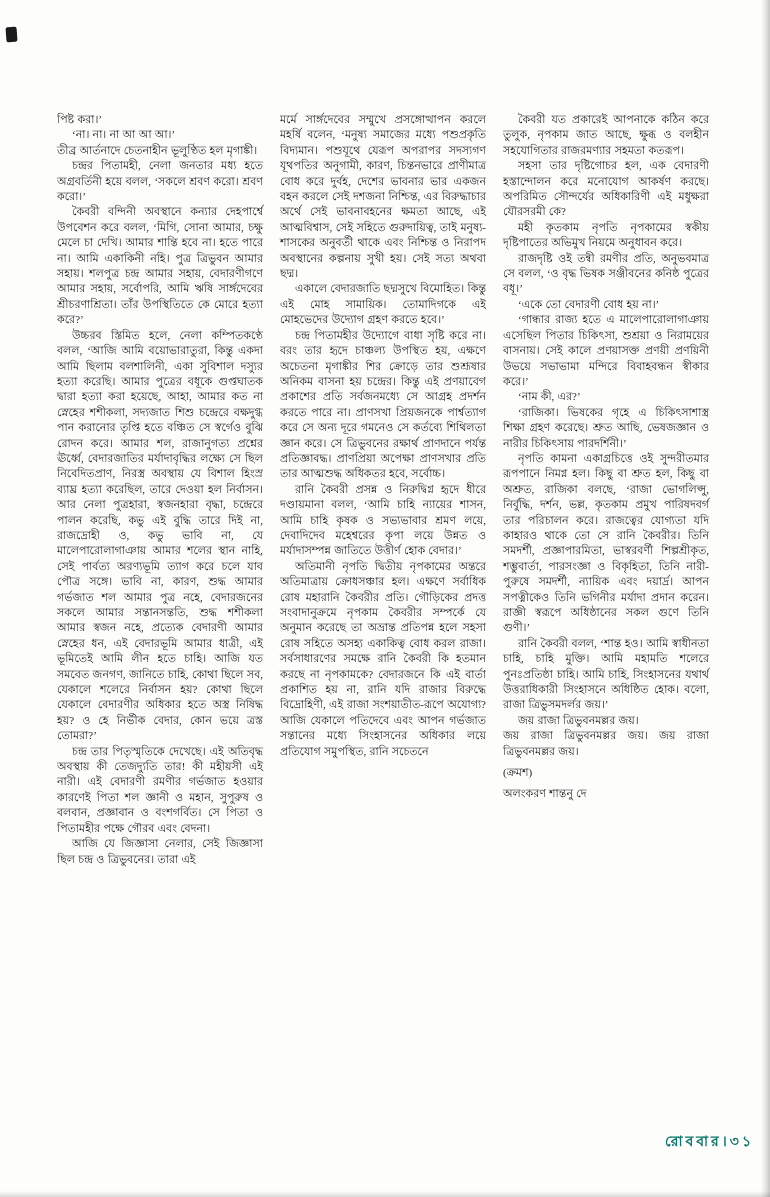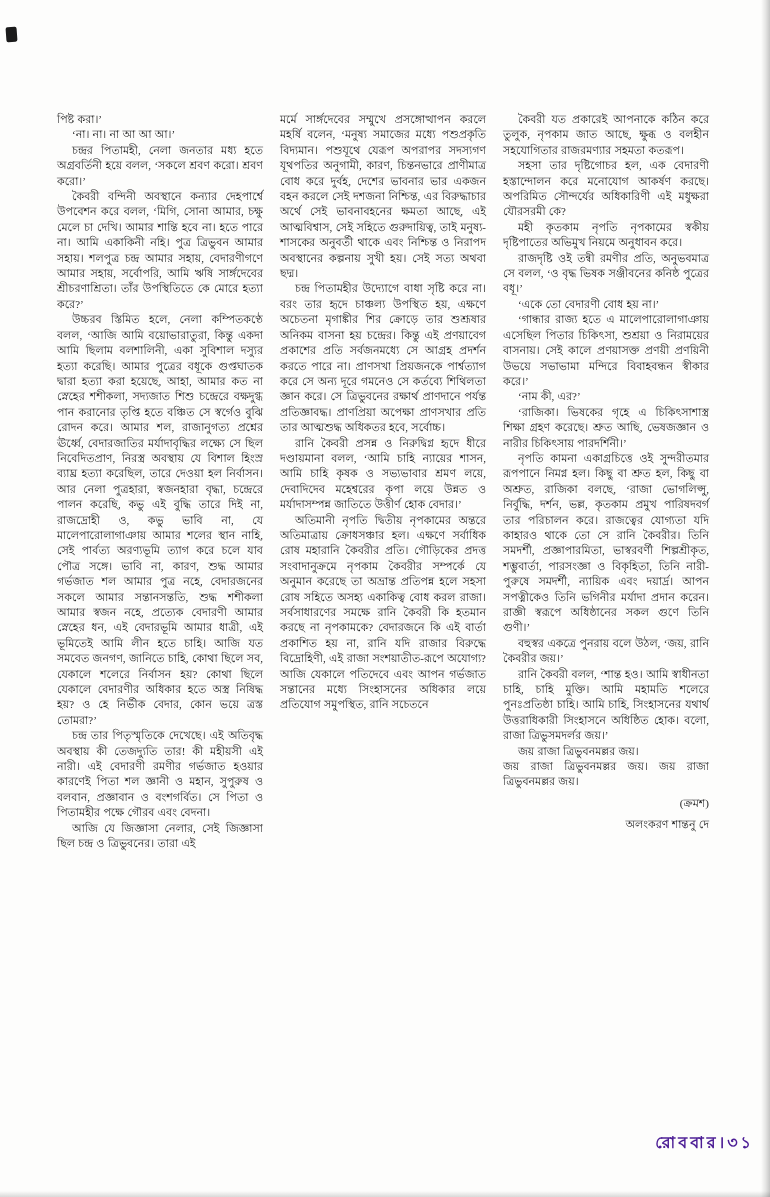--- a/index.html
+++ b/index.html
@@ -32,59 +32,60 @@
   .column{flex:1 1 0;min-width:0;}
   .para{
     margin:0;
     font-size:11px;
     line-height:15.4px;
     text-align:justify;
     text-indent:15px;
     word-spacing:0.5px;
   }
   .para.noindent{text-indent:0;}
-  .para.right{text-align:right;text-indent:0;margin-top:6px;}
+  .para.right{text-align:left;text-indent:0;margin-top:6px;}
   .page-footer{
     position:absolute;right:16px;top:1130px;
-    font-size:16px;font-weight:bold;letter-spacing:3px;
-    color:#4c1d95;
+    font-size:14px;font-weight:bold;letter-spacing:3px;
+    color:#0f766e;
   }
 </style>
 </head>
 <body>
 
 <div class="print-mark"></div>
 
 <div class="page-body">
   <div class="column">
       <p class="para noindent">পিষ্ট করা।’</p>
       <p class="para">‘না। না। না আ আ আ।’</p>
+      <p class="para noindent">তীব্র আর্তনাদে চেতনাহীন ভূলুণ্ঠিত হল মৃগাঙ্কী।</p>
       <p class="para">চন্দ্রর পিতামহী, নেলা জনতার মধ্য হতে অগ্রবর্তিনী হয়ে বলল, ‘সকলে শ্রবণ করো। শ্রবণ করো।’</p>
       <p class="para">কৈবরী বন্দিনী অবস্থানে কন্যার দেহপার্শ্বে উপবেশন করে বলল, ‘মিগি, সোনা আমার, চক্ষু মেলে চা দেখি। আমার শান্তি হবে না। হতে পারে না। আমি একাকিনী নহি। পুত্র ত্রিভুবন আমার সহায়। শলপুত্র চন্দ্র আমার সহায়, বেদারণীগণে আমার সহায়, সর্বোপরি, আমি ঋষি সার্ঙ্গদেবের শ্রীচরণাশ্রিতা। তাঁর উপস্থিতিতে কে মোরে হত্যা করে?’</p>
       <p class="para">উচ্চরব স্তিমিত হলে, নেলা কম্পিতকণ্ঠে বলল, ‘আজি আমি বয়োভারাতুরা, কিন্তু একদা আমি ছিলাম বলশালিনী, একা সুবিশাল দস্যুর হত্যা করেছি। আমার পুত্রের বধূকে গুপ্তঘাতক দ্বারা হত্যা করা হয়েছে, আহা, আমার কত না স্নেহের শশীকলা, সদ্যজাত শিশু চন্দ্রেরে বক্ষদুগ্ধ পান করানোর তৃপ্তি হতে বঞ্চিত সে স্বর্গেও বুঝি রোদন করে। আমার শল, রাজানুগত্য প্রশ্নের ঊর্ধ্বে, বেদারজাতির মর্যাদাবৃদ্ধির লক্ষ্যে সে ছিল নিবেদিতপ্রাণ, নিরস্ত্র অবস্থায় যে বিশাল হিংস্র ব্যাঘ্র হত্যা করেছিল, তারে দেওয়া হল নির্বাসন। আর নেলা পুত্রহারা, স্বজনহারা বৃদ্ধা, চন্দ্রেরে পালন করেছি, কভু এই বুদ্ধি তারে দিই না, রাজদ্রোহী ও, কভু ভাবি না, যে মালেপারোলাগাঞায় আমার শলের স্থান নাহি, সেই পার্বত্য অরণ্যভূমি ত্যাগ করে চলে যাব পৌত্র সঙ্গে। ভাবি না, কারণ, শুদ্ধ আমার গর্ভজাত শল আমার পুত্র নহে, বেদারজনের সকলে আমার সন্তানসন্ততি, শুদ্ধ শশীকলা আমার স্বজন নহে, প্রত্যেক বেদারণী আমার স্নেহের ধন, এই বেদারভূমি আমার ধাত্রী, এই ভূমিতেই আমি লীন হতে চাহি। আজি যত সমবেত জনগণ, জানিতে চাহি, কোথা ছিলে সব, যেকালে শলেরে নির্বাসন হয়? কোথা ছিলে যেকালে বেদারণীর অধিকার হতে অস্ত্র নিষিদ্ধ হয়? ও হে নির্ভীক বেদার, কোন ভয়ে ত্রস্ত তোমরা?’</p>
       <p class="para">চন্দ্র তার পিতৃস্মৃতিকে দেখেছে। এই অতিবৃদ্ধ অবস্থায় কী তেজদ্যুতি তার! কী মহীয়সী এই নারী। এই বেদারণী রমণীর গর্ভজাত হওয়ার কারণেই পিতা শল জ্ঞানী ও মহান, সুপুরুষ ও বলবান, প্রজ্ঞাবান ও বংশগর্বিত। সে পিতা ও পিতামহীর পক্ষে গৌরব এবং বেদনা।</p>
       <p class="para">আজি যে জিজ্ঞাসা নেলার, সেই জিজ্ঞাসা ছিল চন্দ্র ও ত্রিভুবনের। তারা এই</p>
     </div>
   <div class="column">
       <p class="para noindent">মর্মে সার্ঙ্গদেবের সম্মুখে প্রসঙ্গোত্থাপন করলে মহর্ষি বলেন, ‘মনুষ্য সমাজের মধ্যে পশুপ্রকৃতি বিদ্যমান। পশুযূথে যেরূপ অপরাপর সদস্যগণ যূথপতির অনুগামী, কারণ, চিন্তনভারে প্রাণীমাত্র বোধ করে দুর্বহ, দেশের ভাবনার ভার একজন বহন করলে সেই দশজনা নিশ্চিন্ত, এর বিরুদ্ধাচার অর্থে সেই ভাবনাবহনের ক্ষমতা আছে, এই আত্মবিশ্বাস, সেই সহিতে গুরুদায়িত্ব, তাই মনুষ্য-শাসকের অনুবর্তী থাকে এবং নিশ্চিন্ত ও নিরাপদ অবস্থানের কল্পনায় সুখী হয়। সেই সত্য অথবা ছদ্ম।</p>
+      <p class="para">একালে বেদারজাতি ছদ্মসুখে বিমোহিত। কিন্তু এই মোহ সামায়িক। তোমাদিগকে এই মোহভেদের উদ্যোগ গ্রহণ করতে হবে।’</p>
       <p class="para">চন্দ্র পিতামহীর উদ্যোগে বাধা সৃষ্টি করে না। বরং তার হৃদে চাঞ্চল্য উপস্থিত হয়, এক্ষণে অচেতনা মৃগাঙ্কীর শির ক্রোড়ে তার শুশ্রূষার অনিকম বাসনা হয় চন্দ্রের। কিন্তু এই প্রণয়াবেগ প্রকাশের প্রতি সর্বজনমধ্যে সে আগ্রহ প্রদর্শন করতে পারে না। প্রাণসখা প্রিয়জনকে পার্শ্বত্যাগ করে সে অন্য দূরে গমনেও সে কর্তব্যে শিথিলতা জ্ঞান করে। সে ত্রিভুবনের রক্ষার্থ প্রাণদানে পর্যন্ত প্রতিজ্ঞাবদ্ধ। প্রাণপ্রিয়া অপেক্ষা প্রাণসখার প্রতি তার আত্মশুদ্ধ অধিকতর হবে, সর্বোচ্চ।</p>
       <p class="para">রানি কৈবরী প্রসন্ন ও নিরুদ্বিগ্ন হৃদে ধীরে দণ্ডায়মানা বলল, ‘আমি চাহি ন্যায়ের শাসন, আমি চাহি কৃষক ও সভ্যভাবার শ্রমণ লয়ে, দেবাদিদেব মহেশ্বরের কৃপা লয়ে উন্নত ও মর্যাদাসম্পন্ন জাতিতে উত্তীর্ণ হোক বেদার।’</p>
       <p class="para">অতিমানী নৃপতি দ্বিতীয় নৃপকামের অন্তরে অতিমাত্রায় ক্রোধসঞ্চার হল। এক্ষণে সর্বাধিক রোষ মহারানি কৈবরীর প্রতি। গৌড়িকের প্রদত্ত সংবাদানুক্রমে নৃপকাম কৈবরীর সম্পর্কে যে অনুমান করেছে তা অভ্রান্ত প্রতিপন্ন হলে সহসা রোষ সহিতে অসহ্য একাকিত্ব বোধ করল রাজা। সর্বসাধারণের সমক্ষে রানি কৈবরী কি হতমান করছে না নৃপকামকে? বেদারজনে কি এই বার্তা প্রকাশিত হয় না, রানি যদি রাজার বিরুদ্ধে বিদ্রোহিণী, এই রাজা সংশয়াতীত-রূপে অযোগ্য? আজি যেকালে পতিদেবে এবং আপন গর্ভজাত সন্তানের মধ্যে সিংহাসনের অধিকার লয়ে প্রতিযোগ সমুপস্থিত, রানি সচেতনে</p>
     </div>
   <div class="column">
       <p class="para">কৈবরী যত প্রকারেই আপনাকে কঠিন করে তুলুক, নৃপকাম জাত আছে, ক্ষুব্ধ ও বলহীন সহযোগিতার রাজরমণ্যার সহমতা কতরূপ।</p>
       <p class="para">সহসা তার দৃষ্টিগোচর হল, এক বেদারণী হস্তান্দোলন করে মনোযোগ আকর্ষণ করছে। অপরিমিত সৌন্দর্যের অধিকারিণী এই মধুক্ষরা যৌরসরমী কে?</p>
       <p class="para">মহী কৃতকাম নৃপতি নৃপকামের স্বকীয় দৃষ্টিপাতের অভিমুখ নিয়মে অনুধাবন করে।</p>
       <p class="para">রাজদৃষ্টি ওই তন্বী রমণীর প্রতি, অনুভবমাত্র সে বলল, ‘ও বৃদ্ধ ভিষক সঞ্জীবনের কনিষ্ঠ পুত্রের বধূ।’</p>
       <p class="para">‘একে তো বেদারণী বোধ হয় না।’</p>
       <p class="para">‘গান্ধার রাজ্য হতে এ মালেপারোলাগাঞায় এসেছিল পিতার চিকিৎসা, শুশ্রয়া ও নিরাময়ের বাসনায়। সেই কালে প্রণয়াসক্ত প্রণয়ী প্রণয়িনী উভয়ে সভাভামা মন্দিরে বিবাহবন্ধন স্বীকার করে।’</p>
       <p class="para">‘নাম কী, এর?’</p>
       <p class="para">‘রাজিকা। ভিষকের গৃহে এ চিকিৎসাশাস্ত্র শিক্ষা গ্রহণ করেছে। শ্রুত আছি, ভেষজজ্ঞান ও নারীর চিকিৎসায় পারদর্শিনী।’</p>
       <p class="para">নৃপতি কামনা একাগ্রচিত্তে ওই সুন্দরীতমার রূপপানে নিমগ্ন হল। কিছু বা শ্রুত হল, কিছু বা অশ্রুত, রাজিকা বলছে, ‘রাজা ভোগলিপ্সু, নির্বুদ্ধি, দর্শন, ভল্ল, কৃতকাম প্রমুখ পারিষদবর্গ তার পরিচালন করে। রাজত্বের যোগ্যতা যদি কাহারও থাকে তো সে রানি কৈবরীর। তিনি সমদর্শী, প্রজ্ঞাপারমিতা, ভাস্বরবর্ণী শিল্পশ্রীকৃত, শম্ভুবার্তা, পারসংজ্ঞা ও বিকৃহিতা, তিনি নারী-পুরুষে সমদর্শী, ন্যায়িক এবং দয়ার্দ্র। আপন সপত্নীকেও তিনি ভগিনীর মর্যাদা প্রদান করেন। রাজ্ঞী স্বরূপে অধিষ্ঠানের সকল গুণে তিনি গুণী।’</p>
-      <p class="para">বহুস্বর একত্রে পুনরায় বলে উঠল, ‘জয়, রানি কৈবরীর জয়।’</p>
       <p class="para">রানি কৈবরী বলল, ‘শান্ত হও। আমি স্বাধীনতা চাহি, চাহি মুক্তি। আমি মহামতি শলেরে পুনঃপ্রতিষ্ঠা চাহি। আমি চাহি, সিংহাসনের যথার্থ উত্তরাধিকারী সিংহাসনে অধিষ্ঠিত হোক। বলো, রাজা ত্রিভুসমদর্লর জয়।’</p>
       <p class="para">জয় রাজা ত্রিভুবনমল্লর জয়।</p>
       <p class="para noindent">জয় রাজা ত্রিভুবনমল্লর জয়। জয় রাজা ত্রিভুবনমল্লর জয়।</p>
       <p class="para right">(ক্রমশ)</p>
       <p class="para right">অলংকরণ শান্তনু দে</p>
     </div>
 </div>
 
 <div class="page-footer">রোববার।৩১</div>
 

